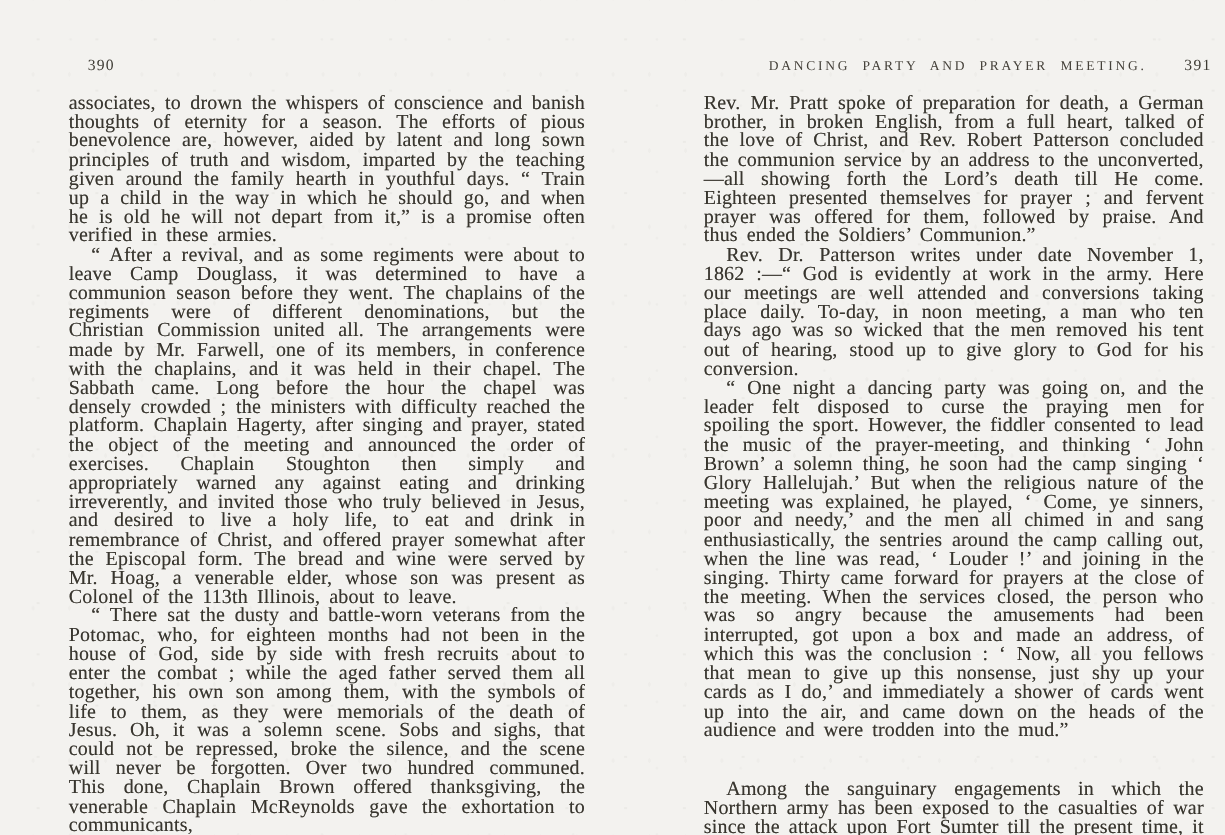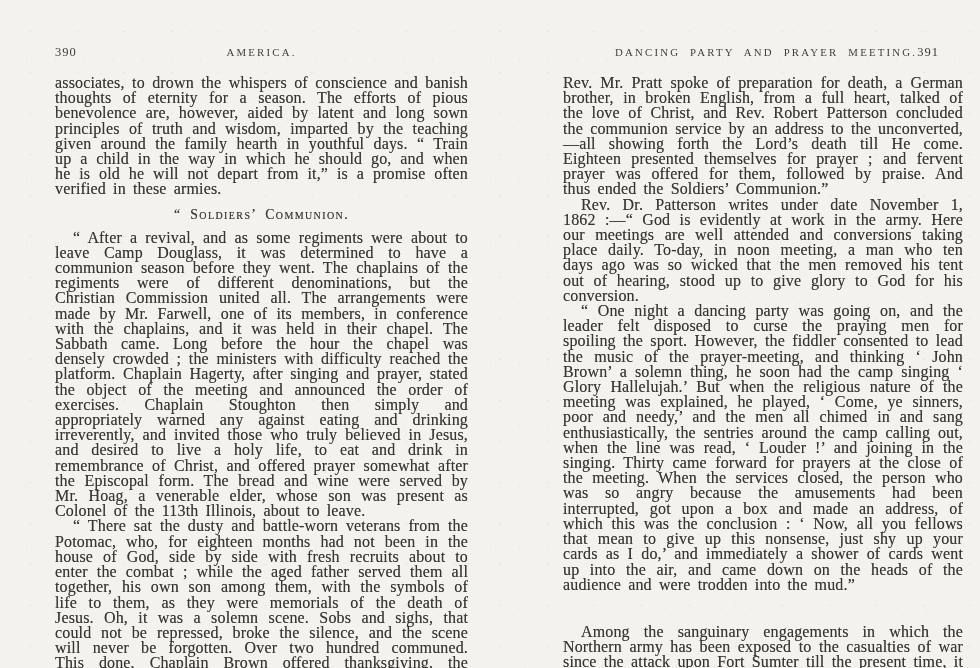--- a/index.html
+++ b/index.html
@@ -33,22 +33,22 @@
     display: grid;
     grid-template-columns: 52px 1fr 52px;
     align-items: baseline;
     margin-bottom: 15px;
   }
   .folio {
     font-size: 12.5px;
     letter-spacing: 1px;
     color: #3d3a33;
   }
-  .folio.left-col  { text-align: left; }
-  .folio.right-col { }
+  .folio.left-col  { text-align: center; }
+  .folio.right-col { text-align: right; }
   .running {
     text-align: center;
     font-size: 10.8px;
     letter-spacing: 2.2px;
     word-spacing: 5px;
     color: #45413a;
     white-space: nowrap;
   }
 
   p {
@@ -77,27 +77,25 @@
   .page.right .section-heading { margin: 16px 0 12px; }
 </style>
 </head>
 <body>
 
 <div class="sheet">
 
   <div class="page left">
     <div class="pagehead">
       <span class="folio left-col">390</span>
-      <span class="running">AMERICA.</span>
       <span class="folio right-col"></span>
     </div>
 
     <p>associates, to drown the whispers of conscience and banish thoughts of eternity for a season.  The efforts of pious benevolence are, however, aided by latent and long sown principles of truth and wisdom, imparted by the teaching given around the family hearth in youthful days.  “ Train up a child in the way in which he should go, and when he is old he will not depart from it,” is a promise often verified in these armies.</p>
 
-    <h3 class="section-heading">“ Soldiers’ Communion.</h3>
 
     <p class="indent">“ After a revival, and as some regiments were about to leave Camp Douglass, it was determined to have a communion season before they went.  The chaplains of the regiments were of different denominations, but the Christian Commission united all.  The arrangements were made by Mr. Farwell, one of its members, in conference with the chaplains, and it was held in their chapel.  The Sabbath came.  Long before the hour the chapel was densely crowded ; the ministers with difficulty reached the platform.  Chaplain Hagerty, after singing and prayer, stated the object of the meeting and announced the order of exercises.  Chaplain Stoughton then simply and appropriately warned any against eating and drinking irreverently, and invited those who truly believed in Jesus, and desired to live a holy life, to eat and drink in remembrance of Christ, and offered prayer somewhat after the Episcopal form.  The bread and wine were served by Mr. Hoag, a venerable elder, whose son was present as Colonel of the 113th Illinois, about to leave.</p>
 
     <p class="indent">“ There sat the dusty and battle-worn veterans from the Potomac, who, for eighteen months had not been in the house of God, side by side with fresh recruits about to enter the combat ; while the aged father served them all together, his own son among them, with the symbols of life to them, as they were memorials of the death of Jesus. Oh, it was a solemn scene.  Sobs and sighs, that could not be repressed, broke the silence, and the scene will never be forgotten.  Over two hundred communed.  This done, Chaplain Brown offered thanksgiving, the venerable Chaplain McReynolds gave the exhortation to communicants,</p>
   </div>
 
   <div class="page right">
     <div class="pagehead">
       <span class="folio left-col"></span>
       <span class="running">DANCING PARTY AND PRAYER MEETING.</span>

